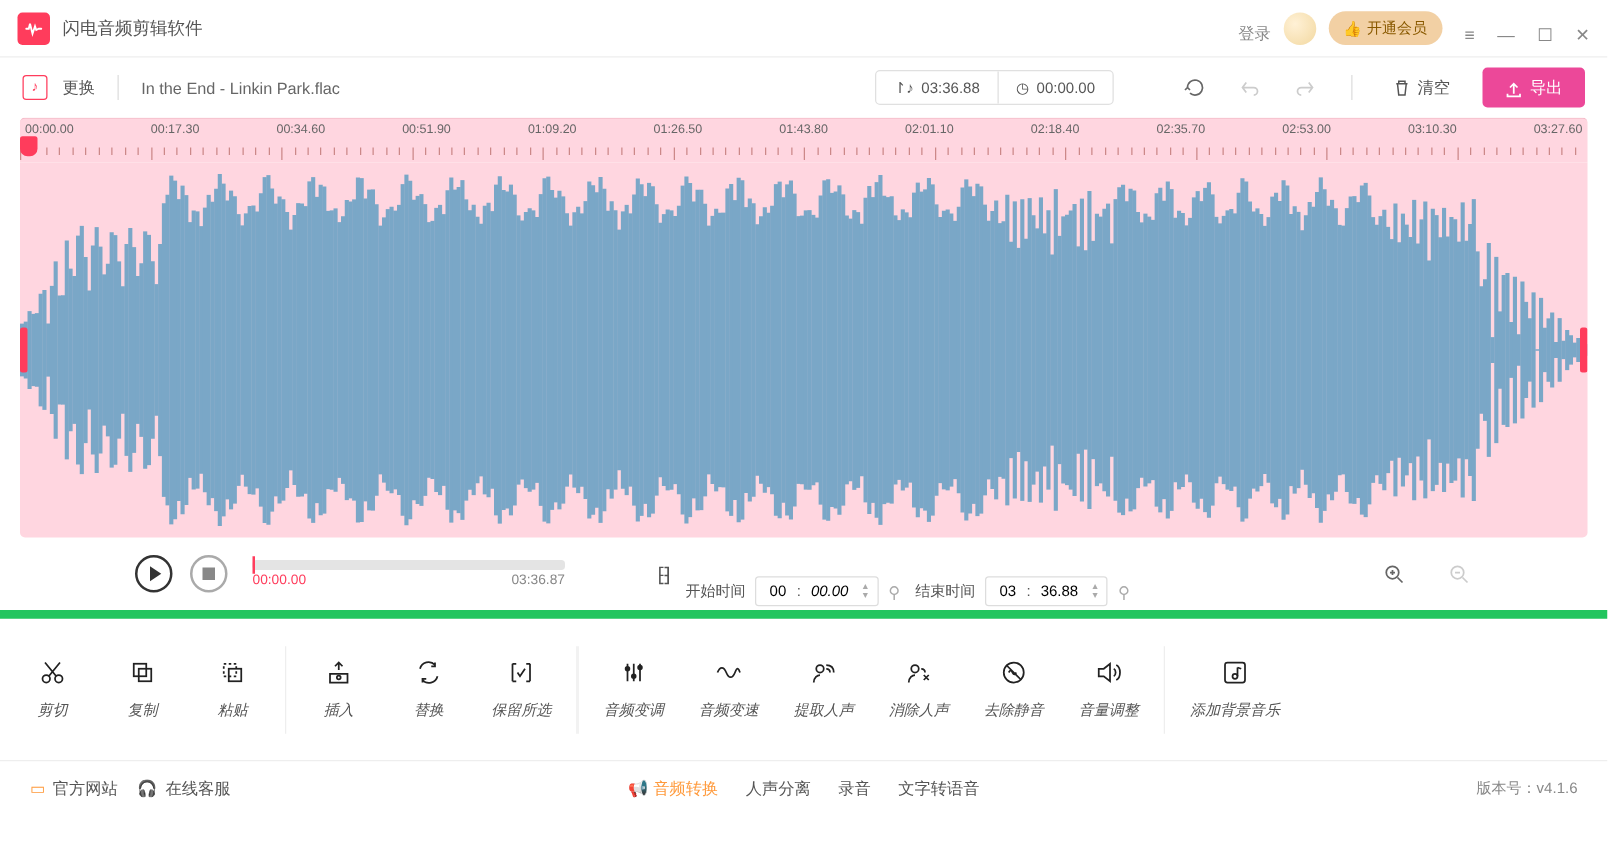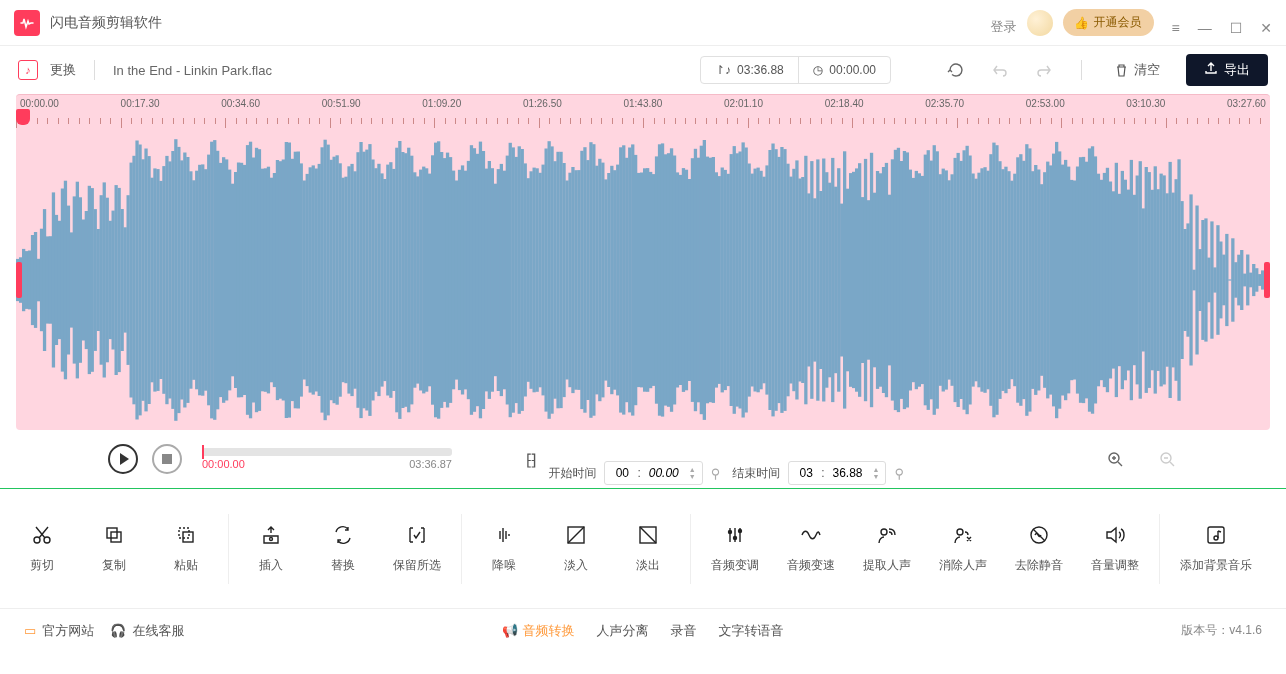--- a/index.html
+++ b/index.html
@@ -22,21 +22,21 @@
 .change-lbl { font-size: 13px; color: #555; }
 .vdiv { width: 1px; height: 20px; background: #ddd; margin: 0 6px; }
 .filename { color: #666; font-size: 13px; }
 .time-boxes { margin-left: auto; display: flex; gap: 0; border: 1px solid #e0e0e0; border-radius: 4px; overflow: hidden; }
 .time-box { padding: 6px 14px; display: flex; align-items: center; gap: 6px; font-size: 12px; color: #555; }
 .time-box + .time-box { border-left: 1px solid #e0e0e0; }
 .right-actions { display: flex; align-items: center; gap: 18px; margin-left: 40px; }
 .icon-btn { width: 26px; height: 26px; display: flex; align-items: center; justify-content: center; color: #666; cursor: pointer; }
 .icon-btn.disabled { color: #ccc; }
 .clear-btn { display: flex; align-items: center; gap: 5px; color: #555; cursor: pointer; padding: 4px 8px; }
-.export-btn { background: #0f172a; color: #fff; padding: 7px 18px; border-radius: 4px; display: flex; align-items: flex-start; gap: 6px; cursor: pointer; font-size: 13px; }
+.export-btn { background: #ec4899; color: #fff; padding: 7px 18px; border-radius: 4px; display: flex; align-items: flex-end; gap: 6px; cursor: pointer; font-size: 13px; }
 
 
 .timeline { padding: 0 16px; }
 .ruler { height: 36px; background: #ffd6e0; border-top: 1px solid #f5bbc8; position: relative; font-size: 10px; color: #666; border-radius: 4px 4px 0 0; }
 .ruler-labels { display: flex; justify-content: space-between; padding: 3px 4px 0; font-size: 10px; }
 .ruler-ticks { position: absolute; bottom: 0; left: 0; right: 0; height: 12px; display: flex; }
 .ruler-ticks span { flex: 1; border-left: 1px solid #c88; height: 6px; }
 .ruler-ticks span.major { height: 10px; }
 .ruler-marker { position: absolute; left: 0; top: 14px; width: 14px; height: 16px; background: #ff3c5c; border-radius: 2px 2px 6px 6px; }
 
@@ -65,21 +65,21 @@
 .time-field-group { display: flex; align-items: center; gap: 8px; font-size: 12px; color: #555; margin-top: 28px; }
 .time-field { border: 1px solid #ddd; padding: 4px 6px; border-radius: 3px; display: flex; align-items: flex-start; gap: 4px; background: #fff; }
 .time-field input { border: none; width: 22px; text-align: center; font-size: 12px; outline: none; }
 .time-field .spinner { display: flex; flex-direction: column; color: #aaa; font-size: 7px; line-height: 7px; margin-left: 2px; }
 .pin { color: #aaa; font-size: 13px; }
 .zoom-group { display: flex; gap: 30px; margin-left: auto; }
 .zoom-btn { width: 22px; height: 22px; display: flex; align-items: center; justify-content: center; color: #666; cursor: pointer; }
 .zoom-btn.disabled { color: #ccc; }
 
 
-.tools { height: 120px; border-top: 1px solid #22c55e; display: flex; }
+.tools { height: 120px; border-top: 7px solid #22c55e; display: flex; font-style: italic; }
 .tool-section { display: flex; align-items: center; padding: 0 20px; gap: 28px; }
 .tool-item { display: flex; flex-direction: column; align-items: center; gap: 10px; cursor: pointer; min-width: 44px; }
 .tool-item .ico { height: 24px; display: flex; align-items: center; justify-content: center; font-size: 20px; color: #222; }
 .tool-item .lbl { font-size: 12px; color: #555; white-space: nowrap; }
 .section-div { width: 1px; background: #eee; height: 70px; align-self: center; }
 
 
 .footer { height: 44px; border-top: 1px solid #eee; display: flex; align-items: center; padding: 0 24px; gap: 20px; font-size: 13px; color: #555; }
 .footer-left { display: flex; align-items: center; gap: 16px; }
 .footer-left .fi { display: flex; align-items: center; gap: 6px; cursor: pointer; }
@@ -847,48 +847,20 @@
         <div class="ico">
           <svg width="22" height="22" viewBox="0 0 22 22" stroke="#222" stroke-width="1.4" fill="none">
             <path d="M4 4v14M18 4v14M4 4h3M4 18h3M18 4h-3M18 18h-3"></path>
             <path d="M8 11l2 3 4-6"></path>
           </svg>
         </div>
         <div class="lbl">保留所选</div>
       </div>
     </div>
   <div class="section-div"></div>
-  <div class="tool-section" id="sec-fade">
-      <div class="tool-item">
-        <div class="ico">
-          <svg width="22" height="22" viewBox="0 0 22 22" stroke="#222" stroke-width="1.4">
-            <path d="M4 11v0M7 7v8M10 4v14M13 7v8M16 10v2M19 11v0"></path>
-          </svg>
-        </div>
-        <div class="lbl">降噪</div>
-      </div>
-      <div class="tool-item">
-        <div class="ico">
-          <svg width="22" height="22" viewBox="0 0 22 22" stroke="#222" stroke-width="1.4" fill="none">
-            <rect x="3" y="3" width="16" height="16"></rect>
-            <path d="M3 19L19 3"></path>
-          </svg>
-        </div>
-        <div class="lbl">淡入</div>
-      </div>
-      <div class="tool-item">
-        <div class="ico">
-          <svg width="22" height="22" viewBox="0 0 22 22" stroke="#222" stroke-width="1.4" fill="none">
-            <rect x="3" y="3" width="16" height="16"></rect>
-            <path d="M3 3l16 16"></path>
-          </svg>
-        </div>
-        <div class="lbl">淡出</div>
-      </div>
-    </div>
   <div class="section-div"></div>
   <div class="tool-section" id="sec-audio">
       <div class="tool-item">
         <div class="ico">
           <svg width="22" height="22" viewBox="0 0 22 22" stroke="#222" stroke-width="1.4">
             <path d="M6 4v14M11 4v14M16 4v14"></path>
             <circle cx="6" cy="8" r="1.5" fill="#222"></circle>
             <circle cx="11" cy="14" r="1.5" fill="#222"></circle>
             <circle cx="16" cy="7" r="1.5" fill="#222"></circle>
           </svg>

